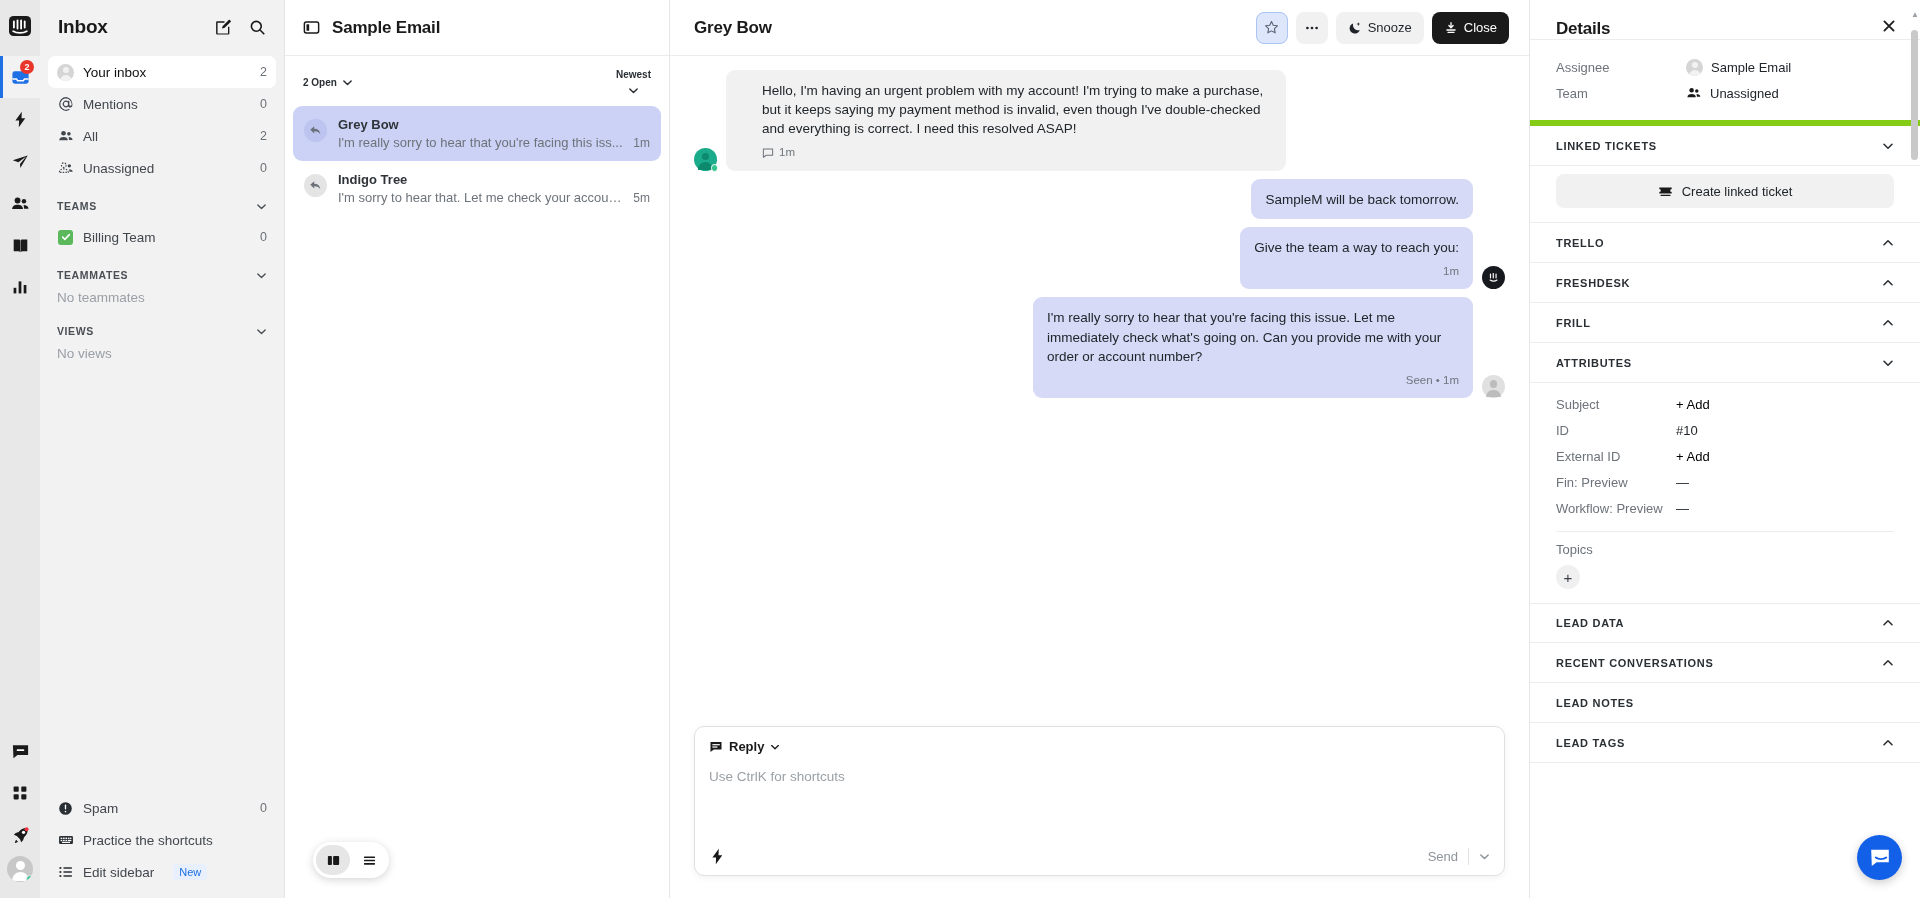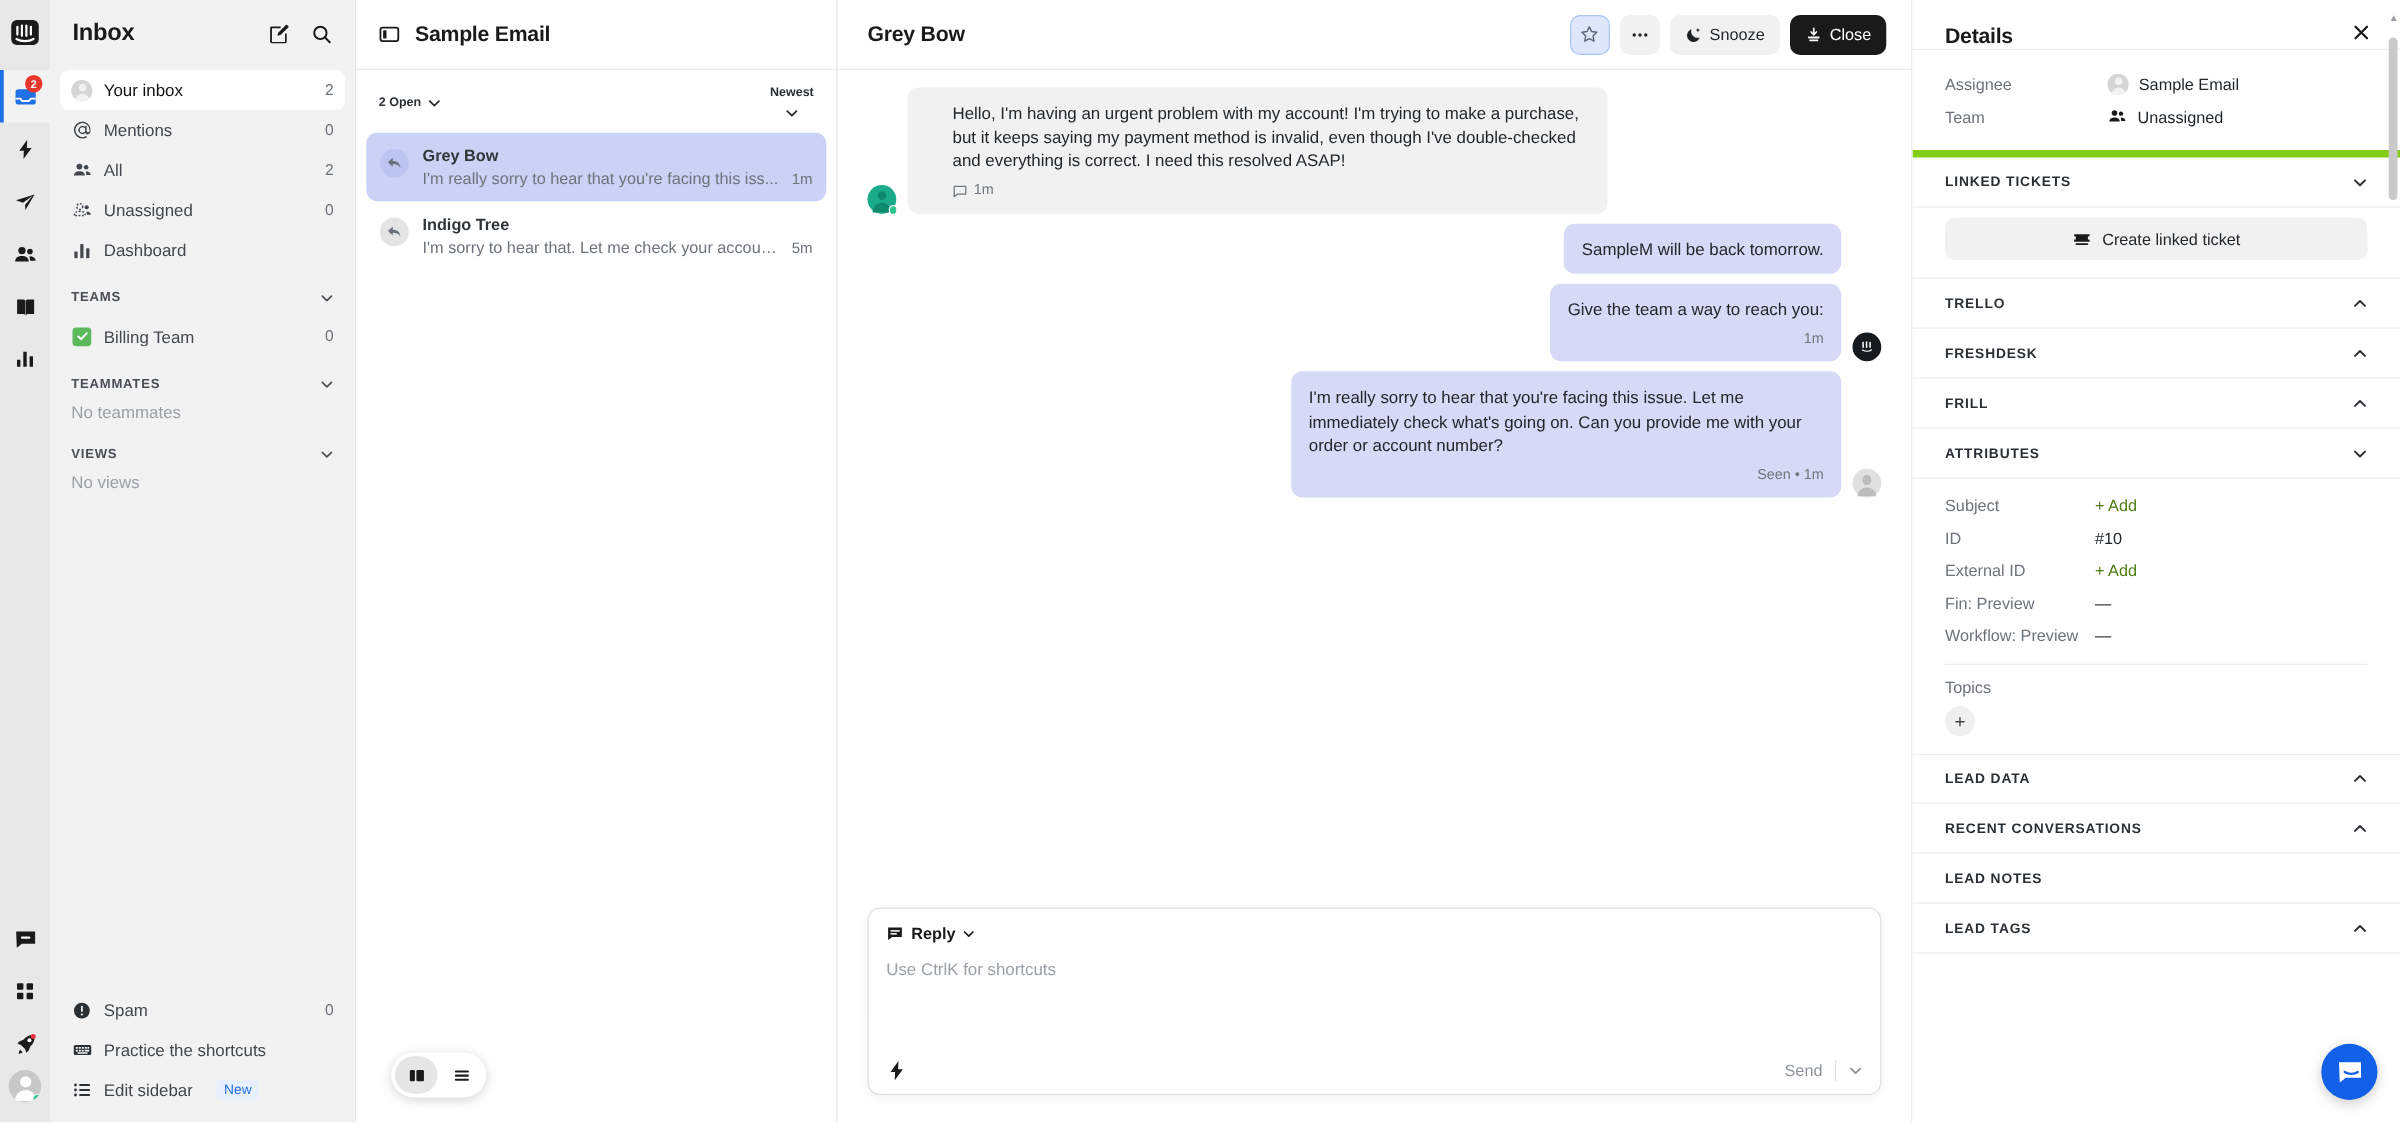--- a/index.html
+++ b/index.html
@@ -220,21 +220,21 @@
   .acc-body { padding: 8px 26px 14px 26px; border-bottom: 1px solid #ededed; text-align: right; }
   .linked-btn {
     width: 100%; height: 34px; border-radius: 8px; background: #f1f1f1;
     display: flex; align-items: center; justify-content: center; gap: 9px;
     font-size: 13px; font-weight: 500; cursor: pointer; color: #21262b;
   }
   .attr-list { padding: 8px 26px 0 26px; }
   .attr-row { display: flex; align-items: center; height: 26px; font-size: 13px; }
   .attr-row .k { width: 120px; flex: 0 0 120px; color: #6d737a; }
   .attr-row .v { color: #21262b; }
-  .attr-row .v.add { color: #4d7c0f; cursor: pointer; }
+  .attr-row .v.add { color: #000000; cursor: pointer; }
   .attr-sep { height: 1px; background: #ededed; margin: 10px 26px 0 26px; }
   .topics { padding: 10px 26px 14px 26px; }
   .topics-label { font-size: 13px; color: #6d737a; margin-bottom: 8px; }
   .topic-add {
     width: 24px; height: 24px; border-radius: 50%; background: #f0f0f0;
     display: flex; align-items: center; justify-content: center;
     font-size: 15px; color: #3a3f45; cursor: pointer;
   }
   .details-scroll {
     position: absolute; right: 2px; top: 8px; width: 7px; bottom: 8px;
@@ -406,31 +406,20 @@
         <span class="nav-ico">
           <svg width="16" height="16" viewBox="0 0 22 20">
               <circle cx="8" cy="6.2" r="3.2" fill="none" stroke="#42474d" stroke-width="1.6" stroke-dasharray="2 1.7"></circle>
               <path d="M2 16c0-3.1 2.6-4.7 6-4.7s6 1.6 6 4.7z" fill="none" stroke="#42474d" stroke-width="1.6" stroke-dasharray="2 1.7"></path>
               <circle cx="15.6" cy="7" r="2.3" fill="#42474d"></circle>
               <path d="M15.3 11.6c2.7 0 4.9 1.2 4.9 3.7h-4.4z" fill="#42474d"></path>
             </svg>
         </span>
         <span class="label">Unassigned</span>
         <span class="count">0</span>
-      </div>
-      <div class="nav-item">
-        <span class="nav-ico">
-          <svg width="15" height="15" viewBox="0 0 20 20">
-              <rect x="2" y="11" width="3.4" height="7" fill="#42474d"></rect>
-              <rect x="8.3" y="3" width="3.4" height="15" fill="#42474d"></rect>
-              <rect x="14.6" y="7.5" width="3.4" height="10.5" fill="#42474d"></rect>
-            </svg>
-        </span>
-        <span class="label">Dashboard</span>
-        <span class="count"></span>
       </div>
     </div>
 
     <div class="nav-section">
       <span class="t">TEAMS</span>
       <span>
         <svg width="11" height="11" viewBox="0 0 12 12">
             <path d="M2 4.3L6 8.2l4-3.9" stroke="#4a4f55" stroke-width="1.5" fill="none" stroke-linecap="round" stroke-linejoin="round"></path>
           </svg>
       </span>

